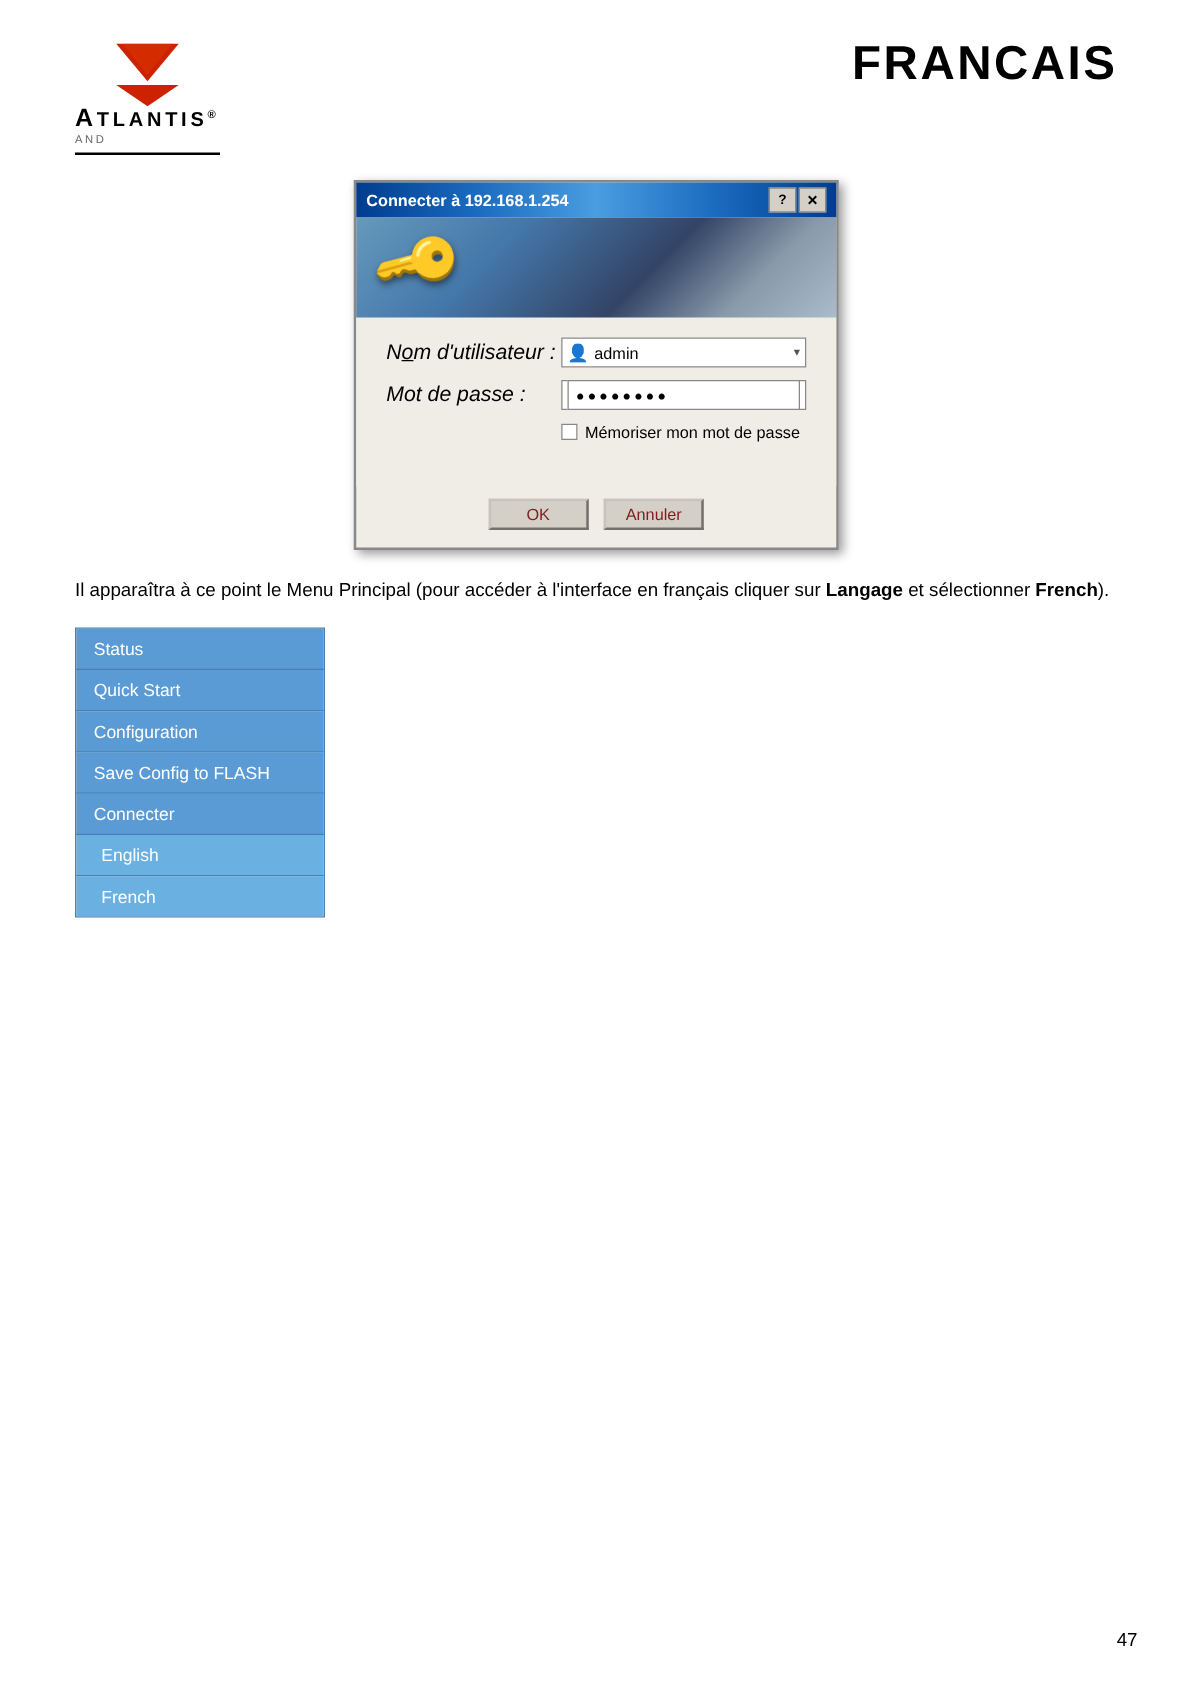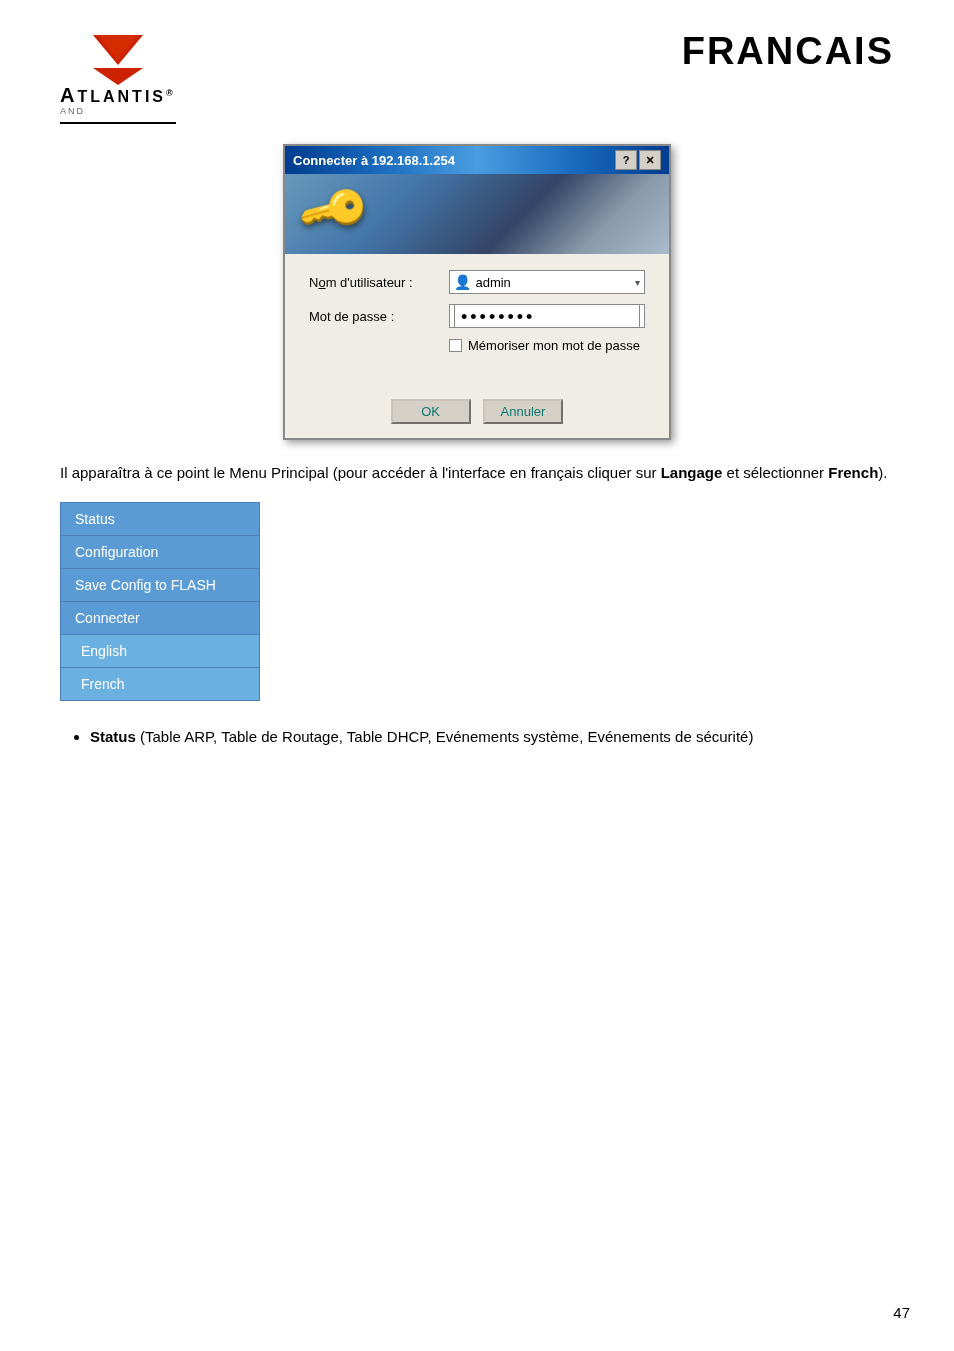--- a/index.html
+++ b/index.html
@@ -118,22 +118,23 @@
     }
 
     .dialog-row {
       display: flex;
       align-items: center;
       margin-bottom: 10px;
     }
 
     .dialog-label {
       width: 140px;
-      font-size: 13px;
-      color: #000;
+      font-size: 17px;
+      color: #000;
+      font-style: italic;
     }
 
     .dialog-label-underline {
       text-decoration: underline;
     }
 
     .dialog-input-wrapper {
       flex: 1;
       display: flex;
       align-items: center;
@@ -199,21 +200,21 @@
       padding: 10px 24px 14px 24px;
     }
 
     .dialog-action-btn {
       min-width: 80px;
       padding: 3px 16px;
       background: #d4d0c8;
       border: 2px outset #c8c4bc;
       font-size: 13px;
       cursor: pointer;
-      color: #0f766e;
+      color: #7f1d1d;
     }
 
     
     .instruction-text {
       font-size: 15px;
       line-height: 1.7;
       text-align: justify;
       margin-bottom: 16px;
       color: #000;
     }
@@ -400,38 +401,36 @@
 
   <p class="instruction-text">
     <span>Il apparaîtra à ce point le Menu Principal (pour accéder à l'interface en français cliquer sur </span><strong>Langage</strong><span> et sélectionner </span><strong>French</strong><span>).</span>
   </p>
 
   <div class="menu-panel">
     <div class="menu-item menu-item-main">
       <span>Status</span>
     </div>
     <div class="menu-item menu-item-main">
+      <span>Quick Start</span>
+    </div>
+    <div class="menu-item menu-item-main">
       <span>Configuration</span>
     </div>
     <div class="menu-item menu-item-main">
       <span>Save Config to FLASH</span>
     </div>
     <div class="menu-item menu-item-main">
       <span>Connecter</span>
     </div>
     <div class="menu-item menu-item-sub">
       <span>English</span>
     </div>
     <div class="menu-item menu-item-sub">
       <span>French</span>
     </div>
   </div>
 
 
-  <ul class="bullet-list">
-    <li class="bullet-item">
-      <strong>Status</strong><span> (Table ARP, Table de Routage, Table DHCP, Evénements système, Evénements de sécurité)</span>
-    </li>
-  </ul>
 
   <div class="page-number">47</div>
 
 </div>
 
 </body></html>

